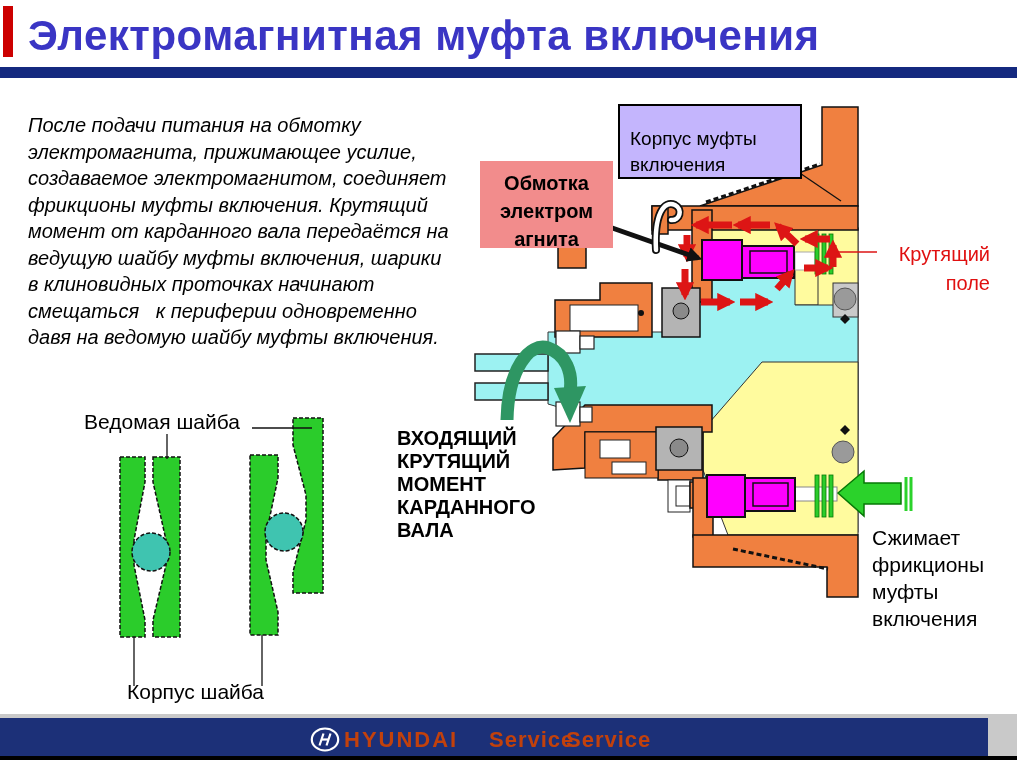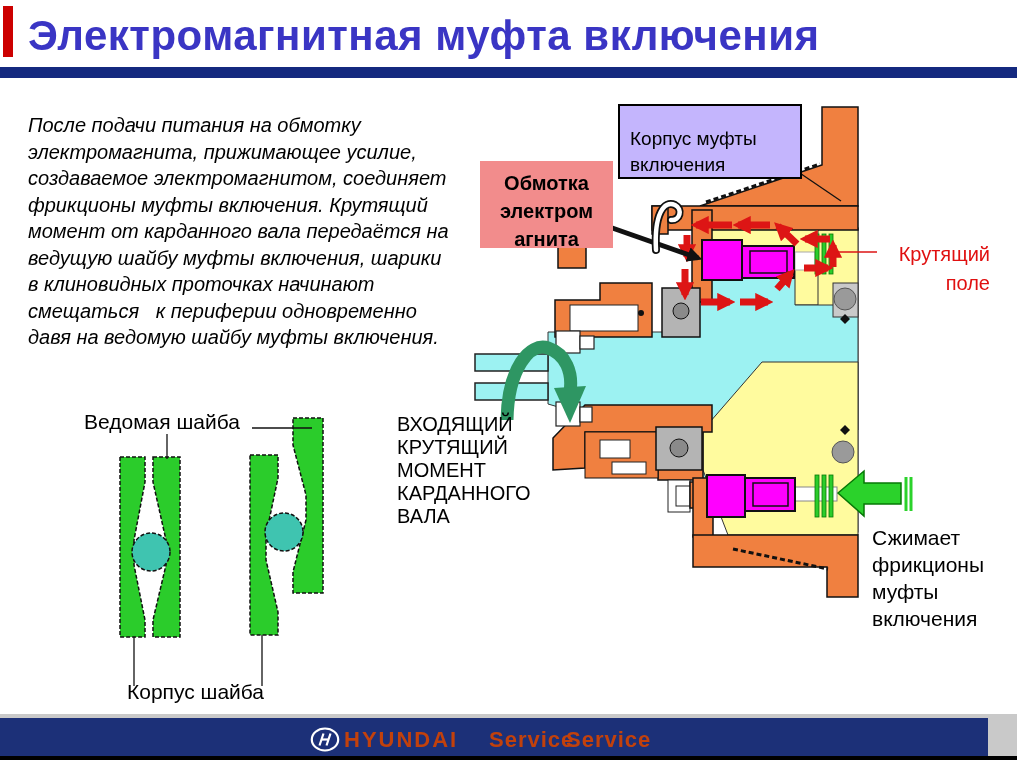--- a/index.html
+++ b/index.html
@@ -11,21 +11,21 @@
   #title-rule{left:0;top:67px;width:1017px;height:11px;background:#14297F;}
   #body-text{left:28px;top:112px;width:460px;font-size:20px;line-height:26.5px;color:#000;white-space:pre-wrap;font-style:italic;}
   #diagram-svg{left:0;top:0;width:1017px;height:764px;}
   .lbl{color:#000;}
   #lbl-housing{left:618px;top:104px;width:170px;height:47px;background:#c4b5fd;border:2px solid #000;
       padding:20px 0 4px 10px;font-size:19px;line-height:26px;white-space:pre-line;}
   #lbl-coil{left:480px;top:161px;width:133px;height:79px;background:#F28C8C;font-weight:700;
       font-size:20px;line-height:28px;text-align:center;white-space:pre-line;padding-top:8px;}
   #lbl-field{left:858px;top:240px;width:132px;text-align:right;color:#E01010;
       font-size:20px;line-height:29px;white-space:pre-line;}
-  #lbl-torque{left:397px;top:413px;font-size:20px;line-height:23px;white-space:pre-line;}
+  #lbl-torque{left:397px;top:427px;font-size:20px;line-height:23px;white-space:pre-line;font-weight:bold;}
   #lbl-compress{left:872px;top:516px;font-size:21px;line-height:27px;white-space:pre-line;margin-top:8px;}
   #lbl-driven{left:84px;top:410px;font-size:21px;white-space:nowrap;}
   #lbl-driving{left:127px;top:680px;font-size:21px;white-space:nowrap;}
   
   #footer-silver{left:0;top:714px;width:1017px;height:4px;background:#C9C9C9;}
   #footer-navy{left:0;top:718px;width:988px;height:38px;background:#1C3078;}
   #footer-silver-right{left:988px;top:718px;width:29px;height:38px;background:#C9C9C9;}
   #footer-black{left:0;top:756px;width:1017px;height:4px;background:#000;}
   .footer-word{top:727px;color:#c2410c;font-weight:700;font-size:22px;letter-spacing:1px;white-space:nowrap;}
   #fw-brand{left:344px;letter-spacing:2px;}

